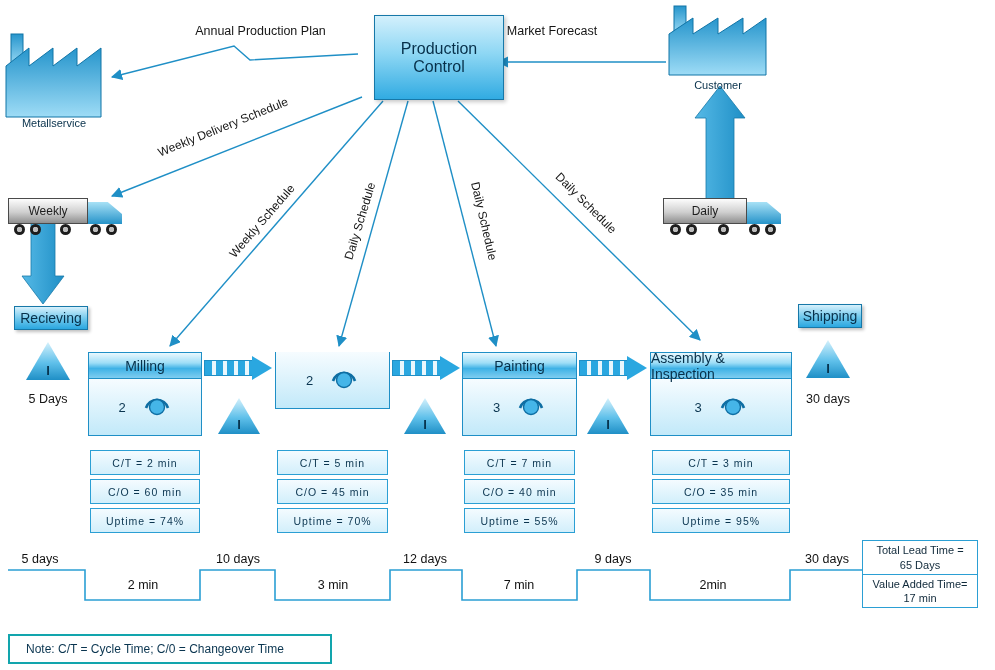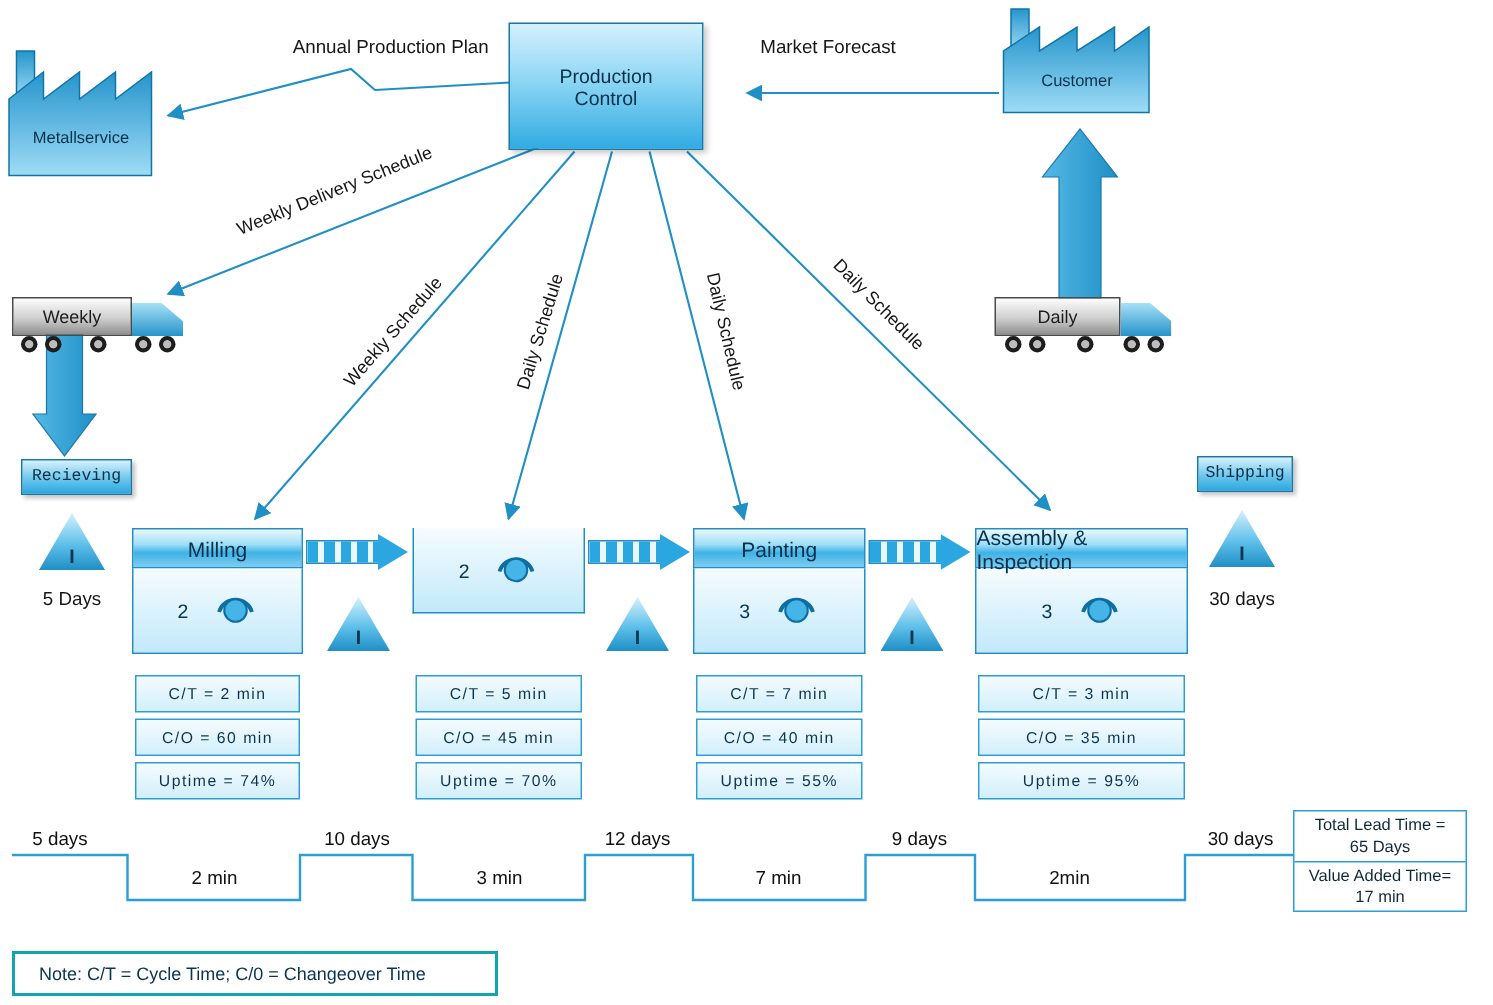--- a/index.html
+++ b/index.html
@@ -4,43 +4,43 @@
 <style>
   * { margin:0; padding:0; box-sizing:border-box; }
   body { background:#fff; font-family:"Liberation Sans","DejaVu Sans",sans-serif; }
   #canvas { position:relative; width:995px; height:670px; background:#ffffff; overflow:hidden; }
   .abs { position:absolute; }
   .lbl { position:absolute; font-size:12.5px; color:#161616; text-align:center; white-space:nowrap; }
   .rot { transform-origin:center center; }
 
   
   .factory { position:absolute; }
-  .factory-label { position:absolute; left:0; right:0; text-align:center; font-size:11px; color:#07304a; }
-
-  
-  .pc-box { position:absolute; left:339px; top:15px; width:130px; height:85px;
+  .factory-label { position:absolute; left:0; right:0; text-align:center; font-size:11px; color:#07304a;margin-top:31px; }
+
+  
+  .pc-box { position:absolute; left:374px; top:15px; width:130px; height:85px;
     background:linear-gradient(180deg,#d3f0fc 0%,#8ed7f4 45%,#31abe2 100%);
     border:1px solid #1778a8; box-shadow:2px 2px 4px rgba(0,0,0,.22);
     display:flex; align-items:center; justify-content:center; text-align:center;
-    font-size:13px; color:#07304a; padding:0 26px; }
+    font-size:16px; color:#07304a; padding:0 26px; }
 
   
   .truck { position:absolute; }
   .trailer { position:absolute; background:linear-gradient(180deg,#fdfdfd 0%,#cfcfcf 55%,#8f8f8f 100%);
     border:1px solid #4a4a4a; display:flex; align-items:center; justify-content:center;
     font-size:12px; color:#1d1d1d; }
   .cab { position:absolute; background:linear-gradient(180deg,#a7e1f6 0%,#2693c9 100%);
     clip-path:polygon(0 0,58% 0,100% 55%,100% 100%,0 100%); }
   .wheel { position:absolute; width:11px; height:11px; border-radius:50%;
     background:radial-gradient(circle at 50% 50%, #bdbdbd 0 2.5px, #1d1d1d 3px); }
 
   
   .station { position:absolute; background:linear-gradient(180deg,#d7f1fc 0%,#6ec7ec 55%,#2aa7e0 100%);
     border:1px solid #1778a8; box-shadow:2px 2px 3px rgba(0,0,0,.25);
-    display:flex; align-items:center; justify-content:center; font-size:11px; color:#07304a;font-family:Liberation Mono, monospace; }
+    display:flex; align-items:center; justify-content:center; font-size:14px; color:#07304a; }
 
   
   .inv-tri { position:absolute; clip-path:polygon(50% 0,100% 100%,0 100%);
     background:linear-gradient(180deg,#d5f1fc 0%,#5fc0ea 55%,#1f8fc6 100%);
     display:flex; align-items:flex-end; justify-content:center; }
   .inv-tri span { font-weight:700; font-size:13px; color:#083550; line-height:1; padding-bottom:3px; }
 
   
   .process { position:absolute; height:84px; }
   .process-title { height:27px; background:linear-gradient(180deg,#eaf8fe 0%,#9edef7 40%,#3fb2e6 62%,#7fcdf0 100%);

